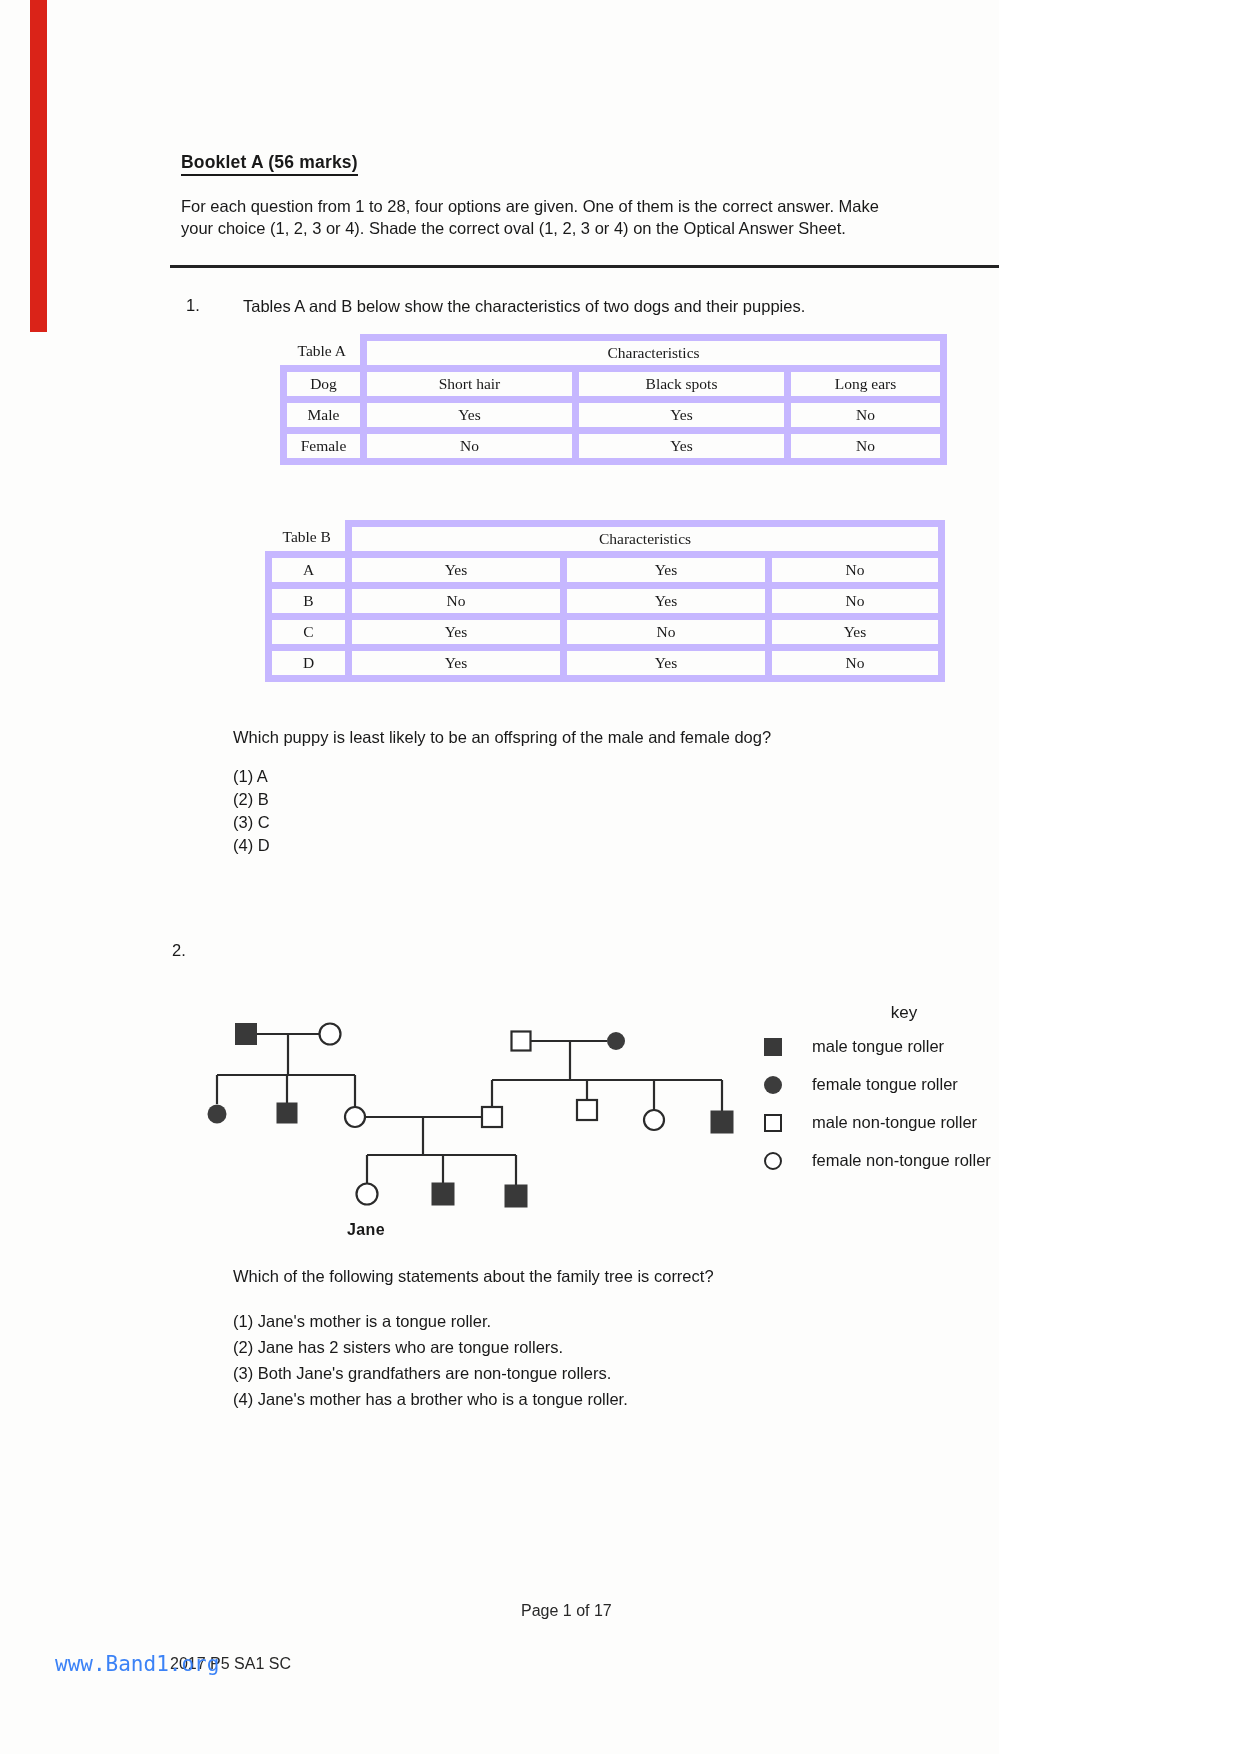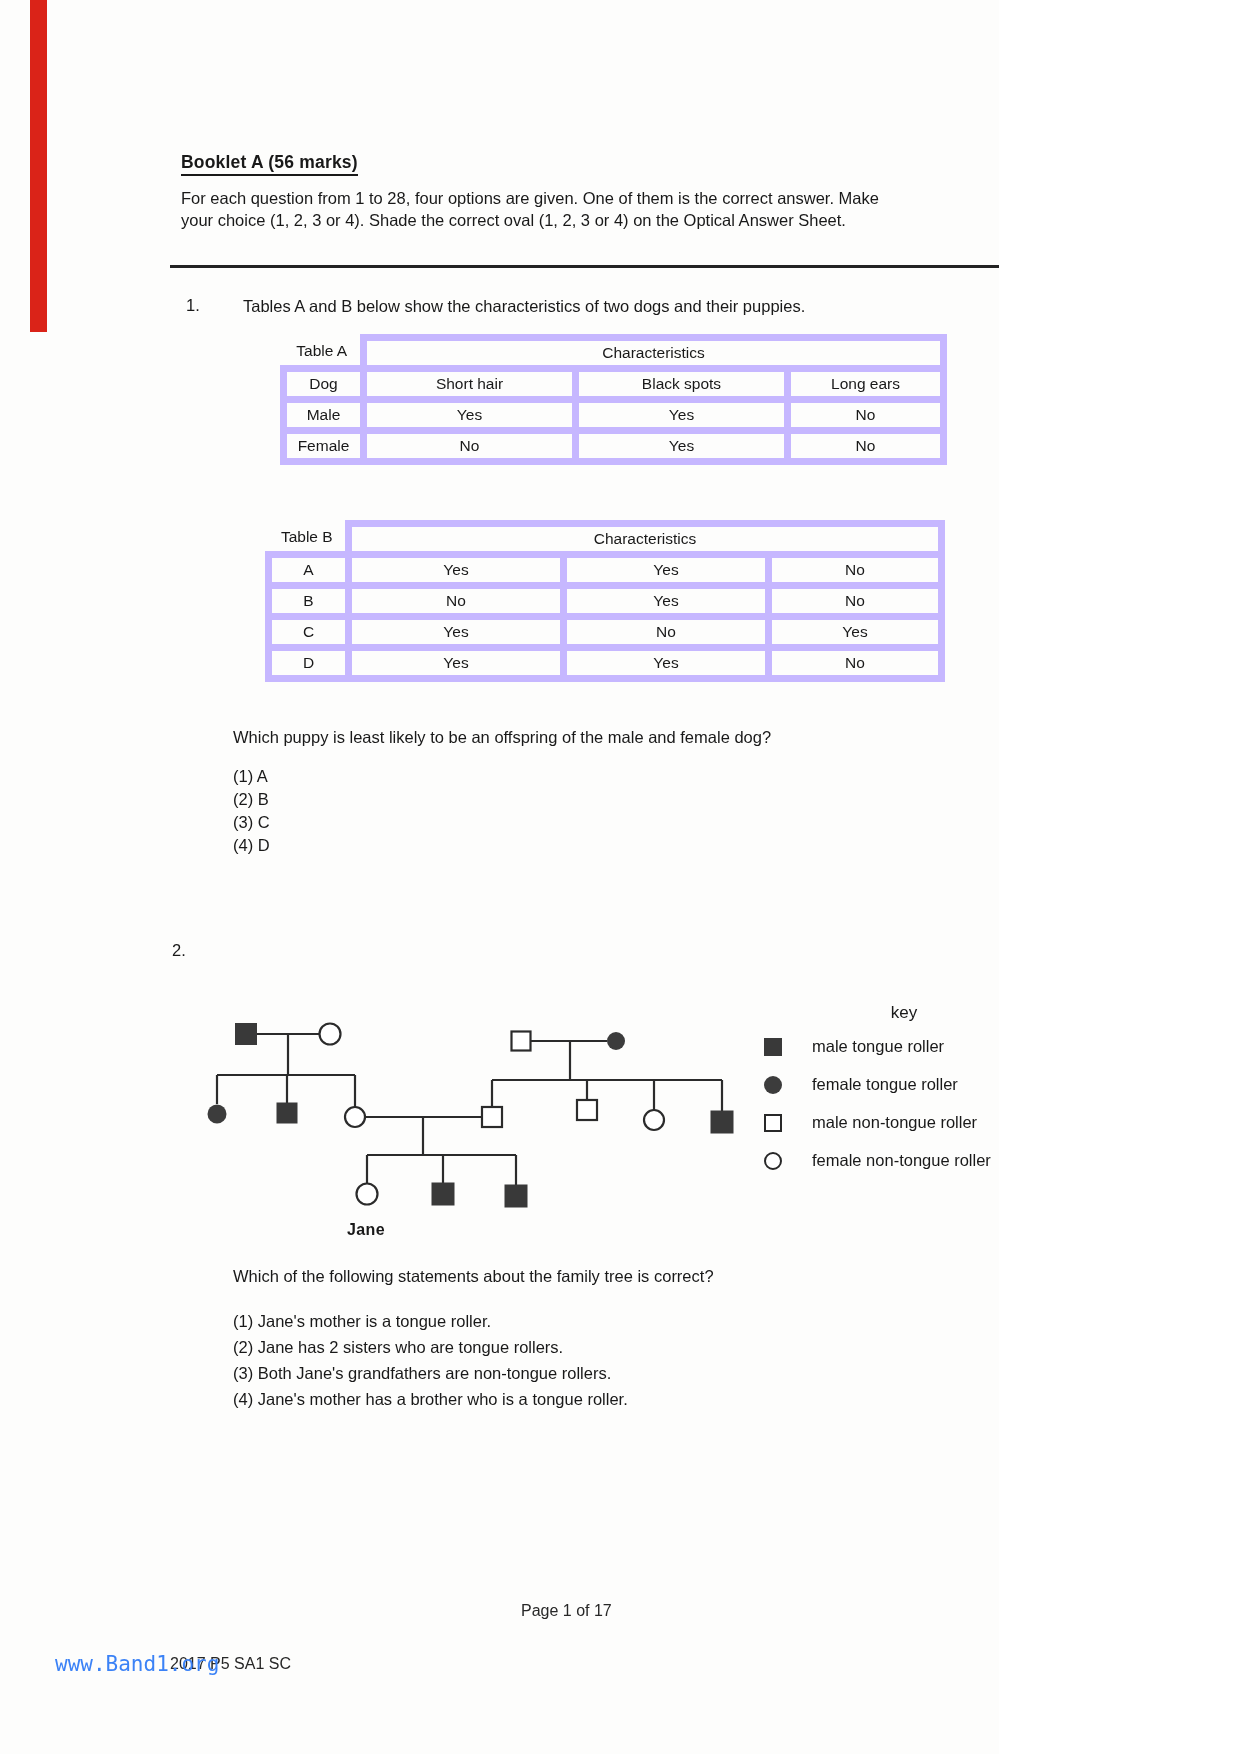--- a/index.html
+++ b/index.html
@@ -21,21 +21,21 @@
   .intro{font-size:16.5px;line-height:21.5px;width:840px;}
   .rule{height:3px;background:#262626;}
   .qnum{font-size:16.5px;font-weight:normal;}
   .qtext{font-size:16.5px;line-height:21.5px;}
   table.dtable{
     border-collapse:collapse;position:absolute;table-layout:fixed;
     font-size:15.5px;color:#1c1c1c;
   }
   table.dtable td{
     border:7px solid #c4b5fd;text-align:center;vertical-align:middle;
-    padding:1px 2px;height:22px;overflow:hidden;
+    padding:1px 2px;height:22px;overflow:hidden;font-family:Liberation Serif, serif;
   }
   table.dtable td.nb{border-top-style:hidden;border-left-style:hidden;}
   .opt{font-size:16.5px;line-height:23px;}
   .opt2{font-size:16.5px;line-height:26px;}
   .keybox{position:absolute;left:764px;top:1003px;width:280px;text-align:center;}
   .keytitle{font-size:17px;margin-bottom:14px;}
   .kitem{display:flex;align-items:center;margin-bottom:19px;height:19px;gap:17px;}
   .ksym{display:inline-block;flex:0 0 auto;margin-right:13px;}
   .sq-f{width:18px;height:18px;background:#3b3b3b;}
   .ci-f{width:18px;height:18px;background:#3e3e3e;border-radius:50%;}
@@ -53,21 +53,21 @@
 <div class="page">
 
   <div class="stripe"></div>
 
   <div class="scan">
 
     <div class="abs" style="left:181px;top:152px;">
       <span class="title">Booklet A (56 marks)</span>
     </div>
 
-    <div class="abs intro" style="left:181px;top:188px;">
+    <div class="abs intro" style="left:181px;top:196px;">
       <div>For each question from 1 to 28, four options are given. One of them is the correct answer. Make</div>
       <div>your choice (1, 2, 3 or 4). Shade the correct oval (1, 2, 3 or 4) on the Optical Answer Sheet.</div>
     </div>
 
     <div class="abs rule" style="left:170px;top:265px;width:838px;"></div>
 
     <div class="abs qnum" style="left:186px;top:296px;">1.</div>
     <div class="abs qtext" style="left:243px;top:296px;width:780px;">Tables A and B below show the characteristics of two dogs and their puppies.</div>
 
     <table class="dtable" style="left:280px;top:334px;">

